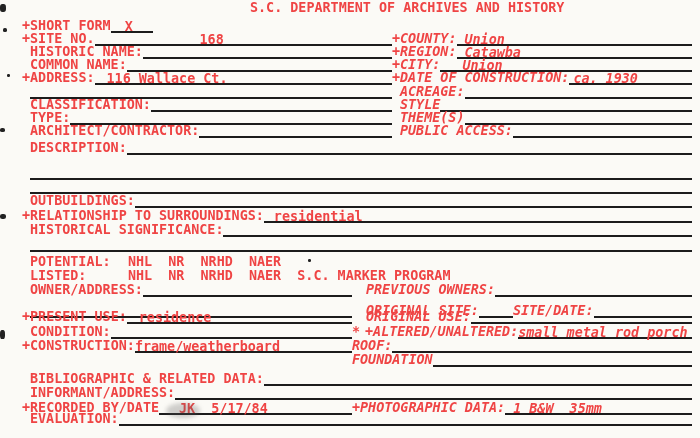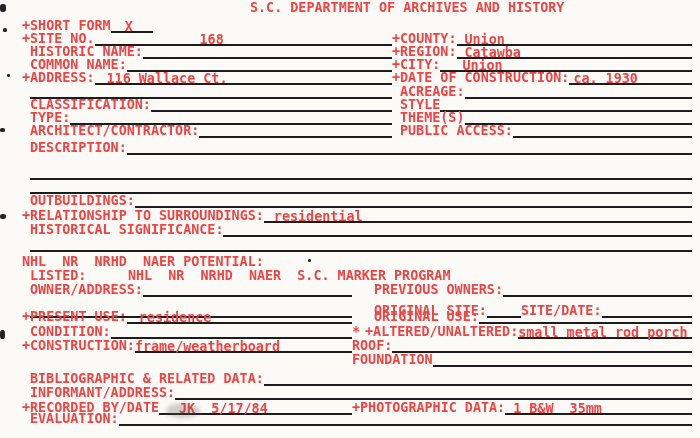--- a/index.html
+++ b/index.html
@@ -6,25 +6,25 @@
   .sheet{
     position:relative;width:700px;height:438px;margin:0 auto;
     background:#fbfaf6;color:#ef4444;overflow:hidden;
     font-family:"DejaVu Sans Mono","Liberation Mono",monospace;
     font-weight:bold;font-size:13.4px;
   }
   .title{position:absolute;top:1px;left:250px;white-space:pre;line-height:14px;}
   .row{position:absolute;left:22px;right:8px;height:14px;display:flex;align-items:flex-end;}
   .cell-l{width:370px;display:flex;align-items:flex-end;height:100%;}
   .cell-l2{width:330px;display:flex;align-items:flex-end;height:100%;}
-  .cell-r{flex:1;display:flex;align-items:flex-end;height:100%;}
+  .cell-r{flex:1;display:flex;align-items:flex-end;height:100%;font-style:italic;}
   .lbl{white-space:pre;line-height:14px;flex:none;}
   .m8{margin-left:8px;}
   .m10{}
-  .m14{margin-left:22px;text-align:center;}
+  .m14{margin-left:14px;text-align:center;}
   .mark{margin-right:5px;}
   .line{flex:1;height:100%;border-bottom:2px solid #1c1c1c;display:flex;align-items:flex-end;min-width:0;}
   .line.fw{flex:none;}
   .val{white-space:pre;line-height:12px;position:relative;top:2px;flex:none;}
   .lw{display:inline-block;width:98px;}
   .speck{position:absolute;background:#222;border-radius:40%;}
   .smudge{position:absolute;background:rgba(90,90,90,.28);border-radius:50%;filter:blur(2px);}
 </style>
 </head>
 <body>
@@ -166,22 +166,22 @@
   <div class="row" style="top:223px">
     <span class="lbl m8">HISTORICAL SIGNIFICANCE:</span>
     <span class="line"></span>
   </div>
 
   <div class="row" style="top:238px">
     <span class="line m8"></span>
   </div>
 
   <div class="row" style="top:255px">
+    <span class="lbl m8 lw">POTENTIAL:</span>
     <span class="lbl">NHL  NR  NRHD  NAER</span>
-    <span class="lbl m8 lw">POTENTIAL:</span>
   </div>
 
   <div class="row" style="top:269px">
     <span class="lbl m8 lw">LISTED:</span>
     <span class="lbl">NHL  NR  NRHD  NAER  S.C. MARKER PROGRAM</span>
   </div>
 
   <div class="row" style="top:283px">
     <span class="cell-l2">
       <span class="lbl m8">OWNER/ADDRESS:</span>

